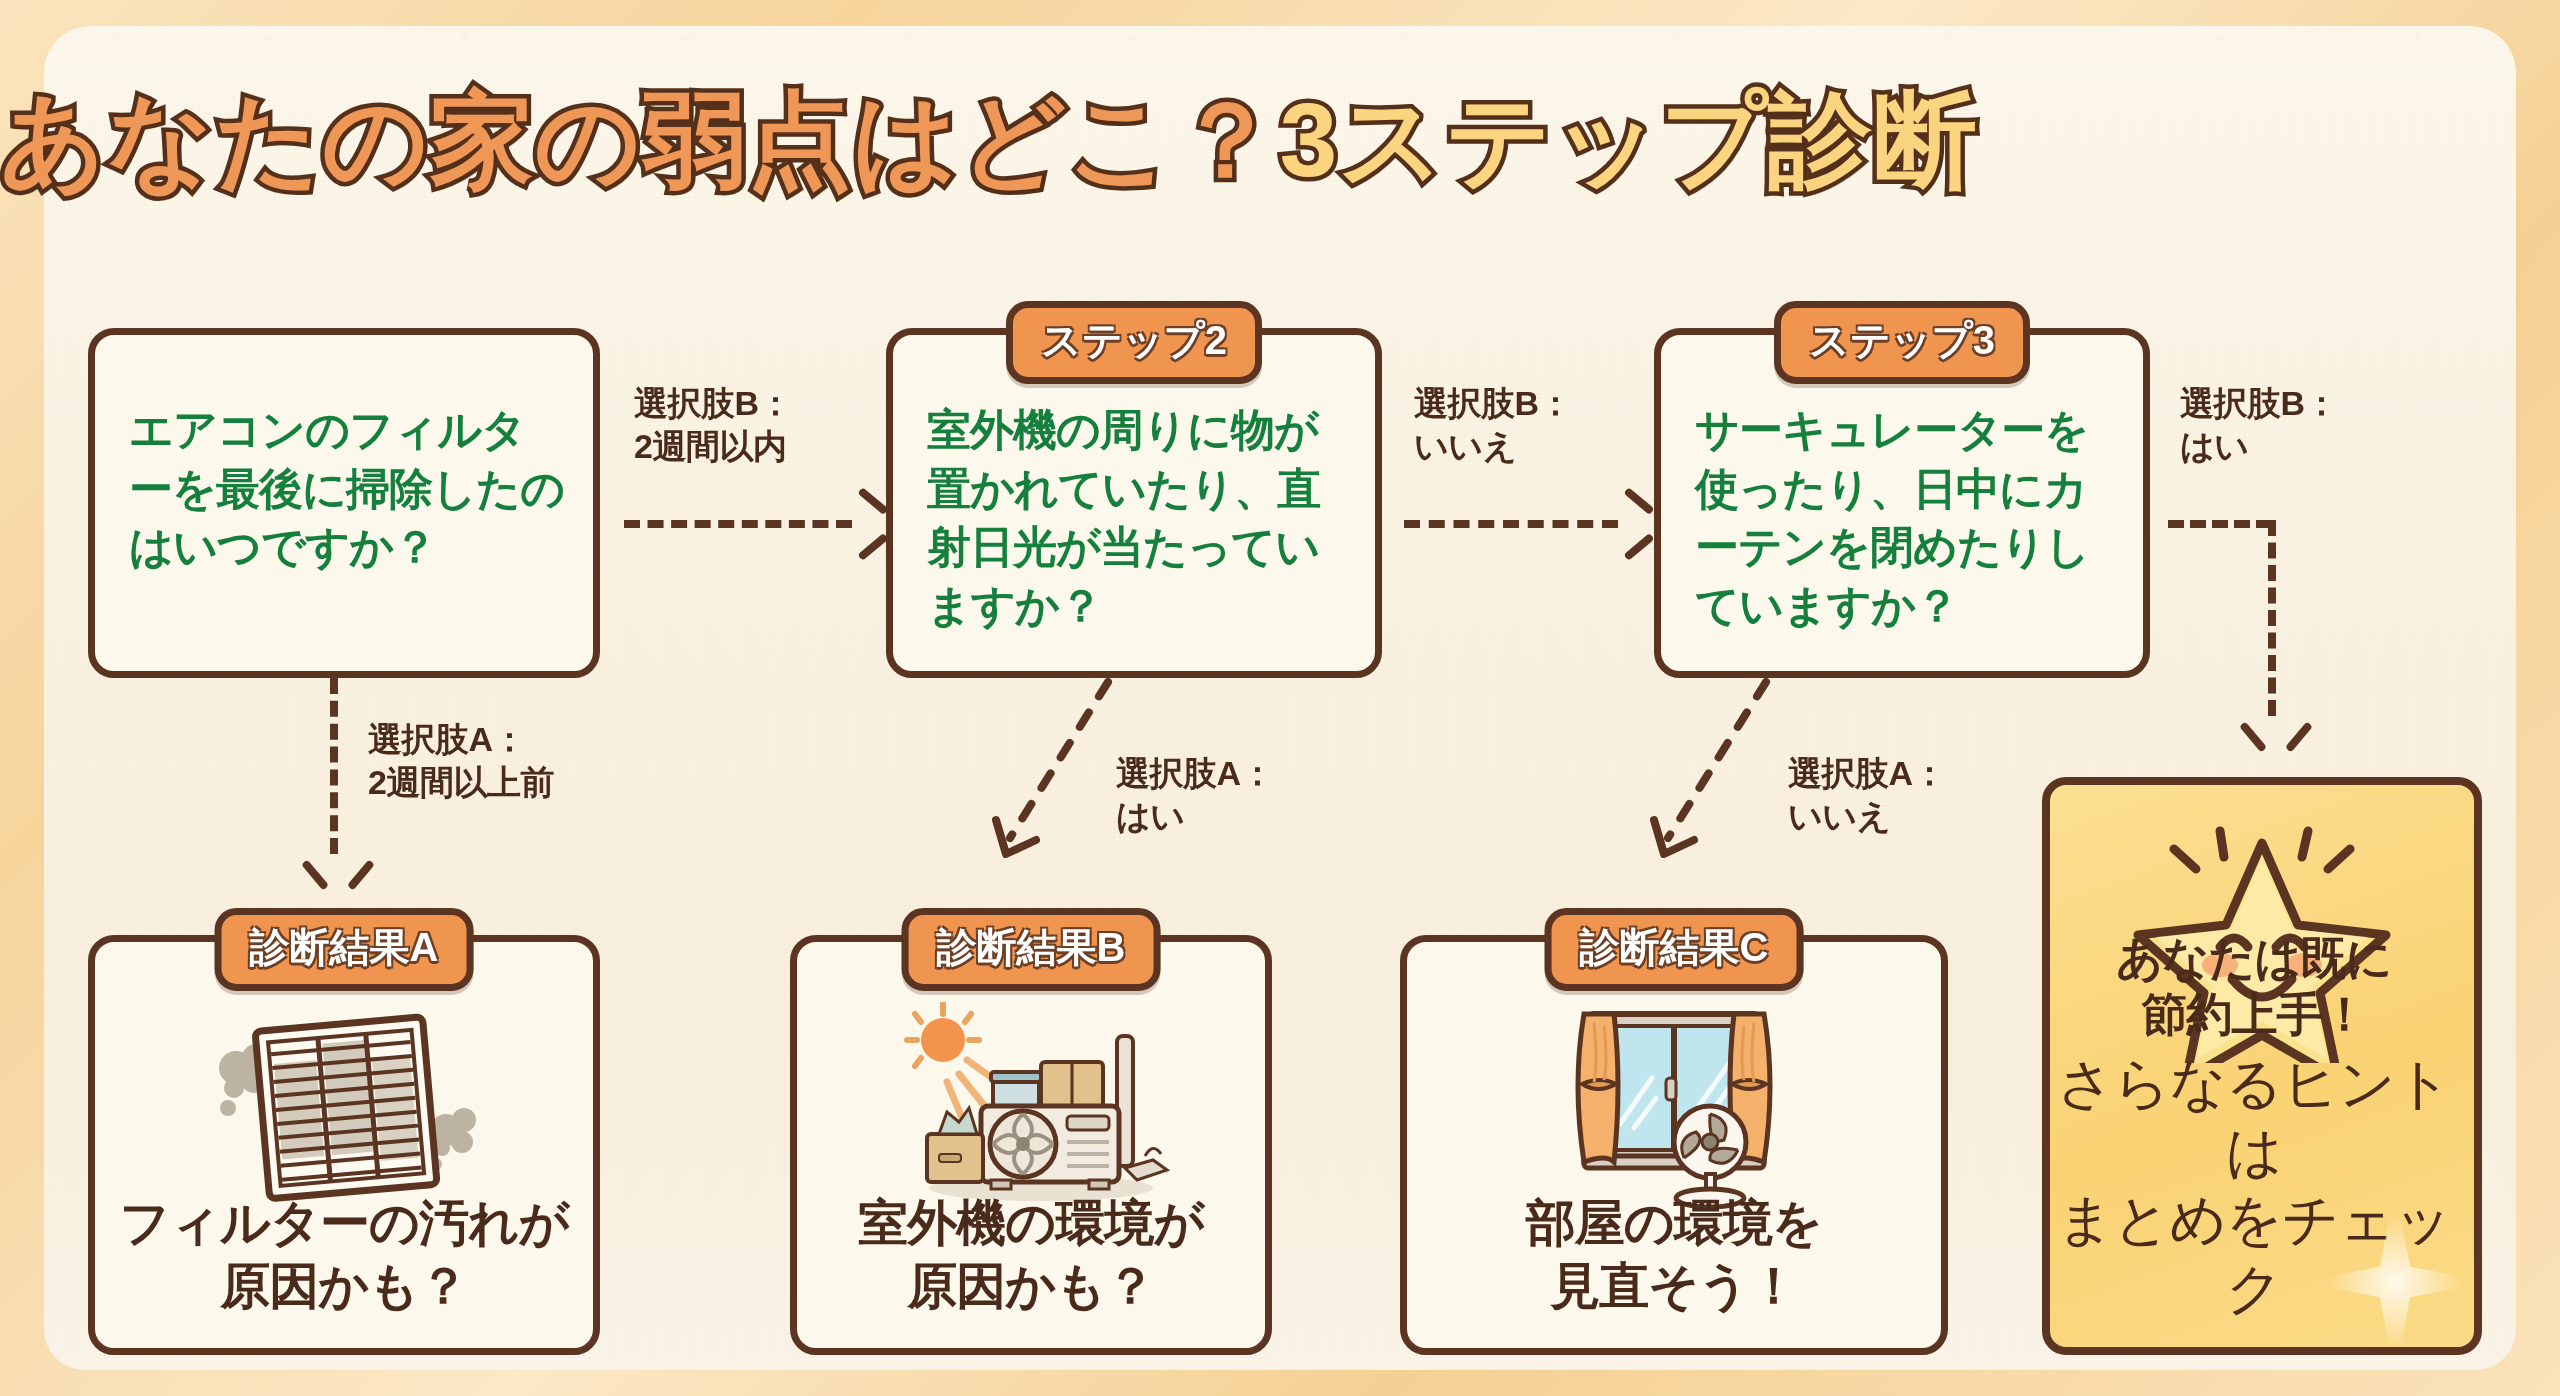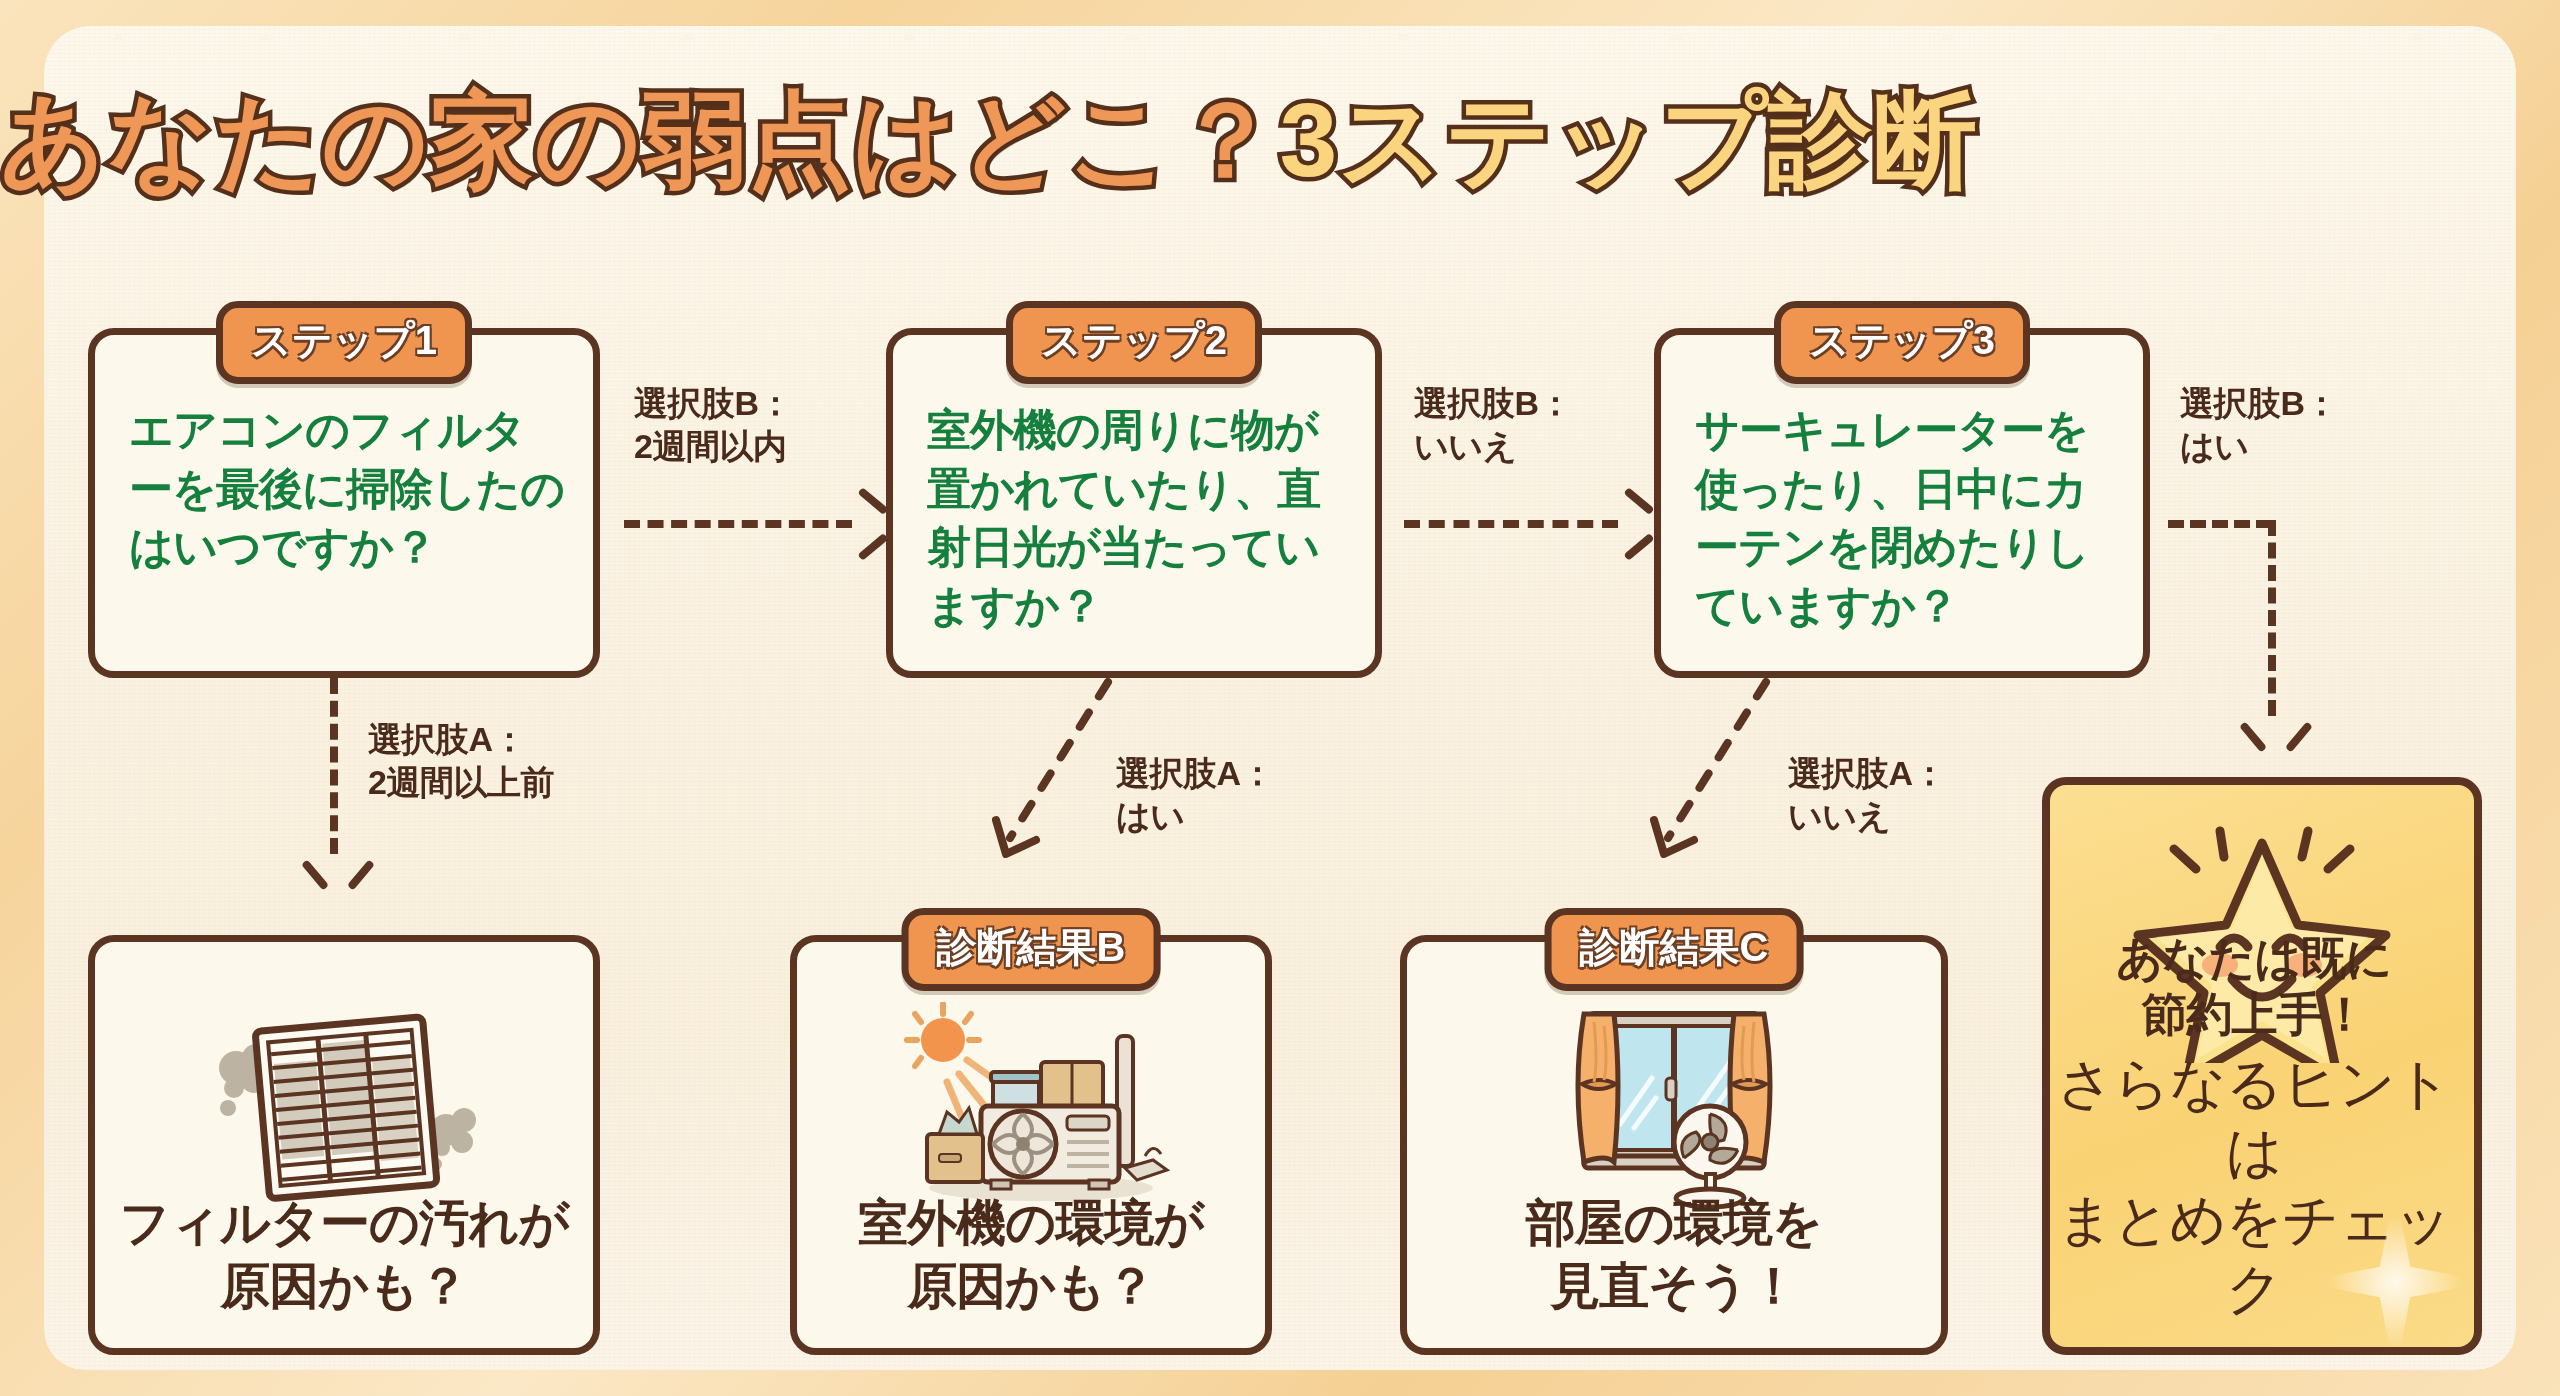--- a/index.html
+++ b/index.html
@@ -215,21 +215,20 @@
 
 <div id="paper">
   <div class="tear-top"></div>
 </div>
 
 <div id="title">
   <span class="seg1">あなたの家の弱点はどこ？</span><span class="seg2">3ステップ診断</span>
 </div>
 
 <div class="card" id="step1">
-  <div class="chip">ステップ1</div>
   <div class="qtext">エアコンのフィルターを最後に掃除したのはいつですか？</div>
 </div>
 
 <div class="card" id="step2">
   <div class="chip">ステップ2</div>
   <div class="qtext">室外機の周りに物が置かれていたり、直射日光が当たっていますか？</div>
 </div>
 
 <div class="card" id="step3">
   <div class="chip">ステップ3</div>
@@ -269,20 +268,21 @@
 <div class="conn-label" style="left: 1788px; top: 752px; white-space: pre-line;">選択肢A：
 いいえ</div>
 <div style="position:absolute; left:1648px; top:678px; width:130px; height:190px;">
   <svg width="130" height="190" viewBox="0 0 130 190">
     <path d="M118 4 L20 160" stroke="#5b3422" stroke-width="8" stroke-dasharray="17 19" fill="none" stroke-linecap="round"></path>
     <path d="M6 142 L16 176 L46 162" stroke="#5b3422" stroke-width="8" fill="none" stroke-linecap="round" stroke-linejoin="round"></path>
   </svg>
 </div>
 
 <div class="card" id="resA">
+  <div class="chip">診断結果A</div>
   <div class="art">
     <svg width="300" height="210" viewBox="0 0 300 210">
 
       <g fill="#bdb3a2">
         <circle cx="42" cy="66" r="17"></circle>
           <circle cx="62" cy="56" r="14"></circle>
         <circle cx="60" cy="78" r="13"></circle>
           <circle cx="40" cy="86" r="10"></circle>
         <circle cx="34" cy="106" r="8"></circle>
         <circle cx="252" cy="128" r="16"></circle>

